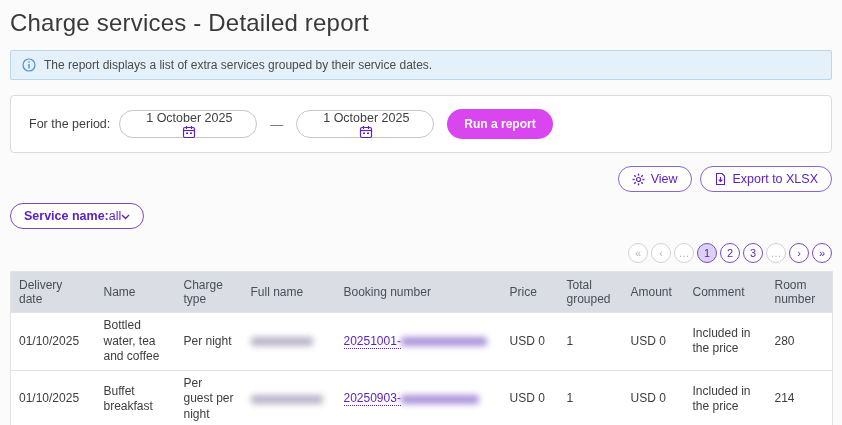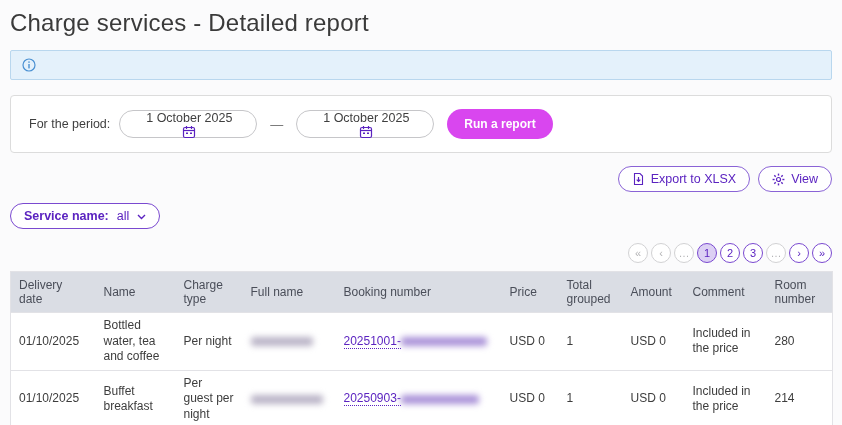--- a/index.html
+++ b/index.html
@@ -49,21 +49,21 @@
   .btn-outline {
     display:flex; align-items:center; gap:6px;
     height:26px; padding:0 13px; background:#fff;
     border:1px solid #8a63d6; border-radius:13px;
     color:#5b23c0; font-size:12.5px; font-family:"Liberation Sans", sans-serif;
     cursor:pointer;
   }
 
   .filter-row { margin-bottom:14px; }
   .filter-pill {
-    display:inline-flex; align-items:center; gap:8px;
+    display:inline-flex; align-items:center; gap:0;
     height:26px; padding:0 13px; background:#fff;
     border:1.5px solid #7a49d0; border-radius:13px;
     color:#5b23c0; font-size:12.5px; cursor:pointer;
   }
   .filter-pill .flabel { font-weight:700; }
 
   .summary { font-size:12px; color:#4b4b4b; margin-bottom:9px; }
   .summary b { color:#3d3d3d; }
 
   .pagination { display:flex; justify-content:flex-end; align-items:center; gap:3px; margin-bottom:8px; }
@@ -111,20 +111,21 @@
   <h1 class="page-title">Charge services - Detailed report</h1>
 
   <div class="info-banner">
     <span class="info-icon">
       <svg width="14" height="14" viewBox="0 0 14 14">
         <circle cx="7" cy="7" r="6" fill="none" stroke="#4a90d2" stroke-width="1.2"></circle>
         <rect x="6.3" y="6" width="1.4" height="4.4" fill="#4a90d2"></rect>
         <rect x="6.3" y="3.4" width="1.4" height="1.4" fill="#4a90d2"></rect>
       </svg>
     </span>
+    <span>The report displays a list of extra services grouped by their service dates.</span>
   </div>
 
   <div class="period-card">
     <span class="period-label">For the period:</span>
 
     <div class="date-input">
       <span class="date-value">1 October 2025</span>
       <span class="icon-purple">
         <svg width="14" height="14" viewBox="0 0 14 14">
           <rect x="1.5" y="2.5" width="11" height="10" rx="1.5" fill="none" stroke="#5b23c0" stroke-width="1.2"></rect>
@@ -150,47 +151,47 @@
           <rect x="4" y="7.5" width="2" height="1.5" fill="#5b23c0"></rect>
           <rect x="8" y="7.5" width="2" height="1.5" fill="#5b23c0"></rect>
         </svg>
       </span>
     </div>
 
     <button class="btn-primary">Run a report</button>
   </div>
 
   <div class="toolbar">
-    <button class="btn-outline">
-      <span class="icon-purple">
-        <svg width="13" height="14" viewBox="0 0 13 14">
-          <path d="M2.5 1.5h5.5l2.5 2.5v8.5h-8z" fill="none" stroke="#5b23c0" stroke-width="1.1"></path>
-          <line x1="6.5" y1="5" x2="6.5" y2="9.2" stroke="#5b23c0" stroke-width="1.2"></line>
-          <path d="M4.7 7.6l1.8 1.9 1.8-1.9" fill="none" stroke="#5b23c0" stroke-width="1.2"></path>
-        </svg>
-      </span>
-      <span>Export to XLSX</span>
-    </button>
     <button class="btn-outline">
       <span class="icon-purple">
         <svg width="13" height="13" viewBox="0 0 13 13">
           <circle cx="6.5" cy="6.5" r="2" fill="none" stroke="#5b23c0" stroke-width="1.2"></circle>
           <g stroke="#5b23c0" stroke-width="1.4">
             <line x1="6.5" y1="0.6" x2="6.5" y2="2.6"></line>
             <line x1="6.5" y1="10.4" x2="6.5" y2="12.4"></line>
             <line x1="0.6" y1="6.5" x2="2.6" y2="6.5"></line>
             <line x1="10.4" y1="6.5" x2="12.4" y2="6.5"></line>
             <line x1="2.3" y1="2.3" x2="3.7" y2="3.7"></line>
             <line x1="9.3" y1="9.3" x2="10.7" y2="10.7"></line>
             <line x1="2.3" y1="10.7" x2="3.7" y2="9.3"></line>
             <line x1="9.3" y1="3.7" x2="10.7" y2="2.3"></line>
           </g>
         </svg>
       </span>
       <span>View</span>
+    </button>
+    <button class="btn-outline">
+      <span class="icon-purple">
+        <svg width="13" height="14" viewBox="0 0 13 14">
+          <path d="M2.5 1.5h5.5l2.5 2.5v8.5h-8z" fill="none" stroke="#5b23c0" stroke-width="1.1"></path>
+          <line x1="6.5" y1="5" x2="6.5" y2="9.2" stroke="#5b23c0" stroke-width="1.2"></line>
+          <path d="M4.7 7.6l1.8 1.9 1.8-1.9" fill="none" stroke="#5b23c0" stroke-width="1.2"></path>
+        </svg>
+      </span>
+      <span>Export to XLSX</span>
     </button>
   </div>
 
   <div class="filter-row">
     <div class="filter-pill">
       <span class="flabel">Service name:</span>
       <span>all</span>
       <span>
         <svg width="9" height="6" viewBox="0 0 9 6">
           <path d="M1 1l3.5 3.5L8 1" fill="none" stroke="#5b23c0" stroke-width="1.4"></path>

